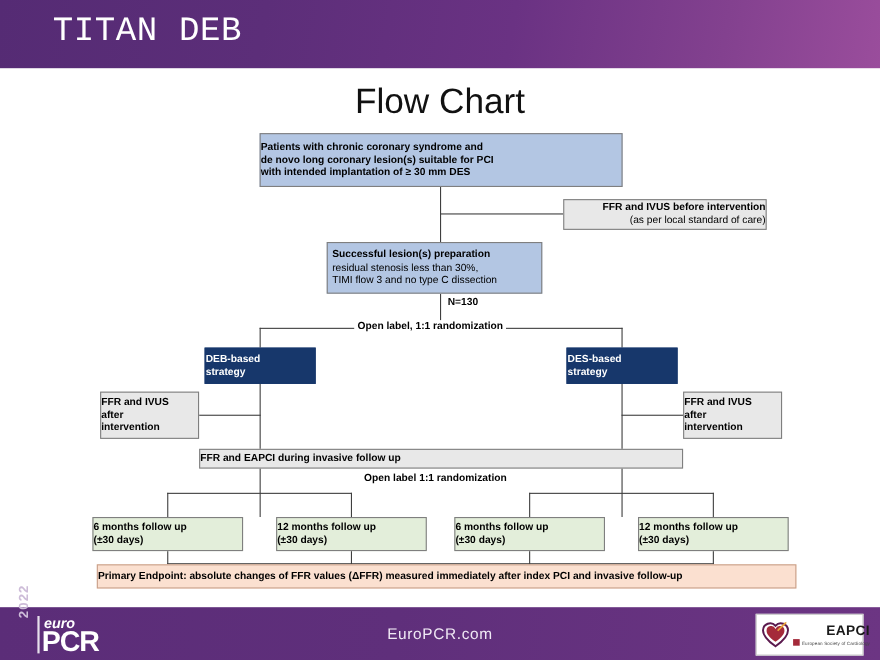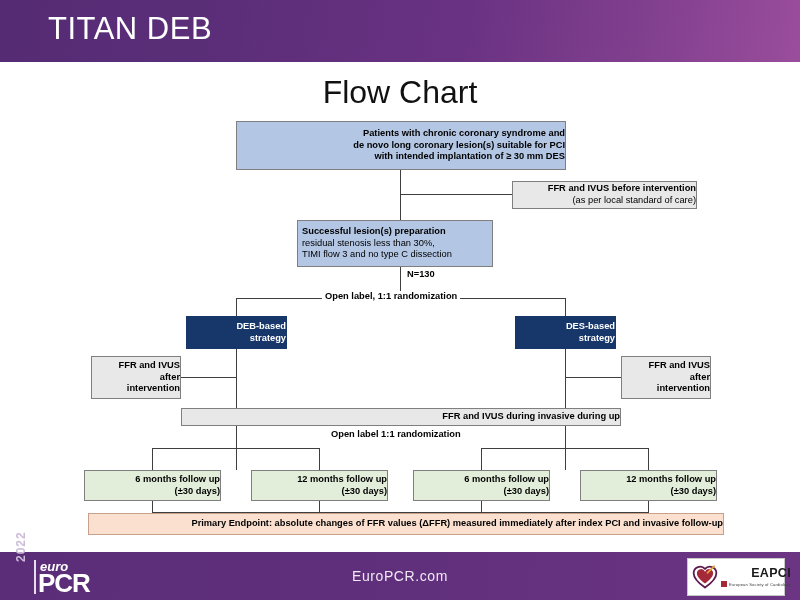--- a/index.html
+++ b/index.html
@@ -29,21 +29,21 @@
     background: linear-gradient(100deg, #552b74 0%, #5c2e79 30%, #6a3283 58%, #83418f 82%, #9a4d9c 100%);
   }
   #header-title {
     position: absolute;
     left: 48px;
     top: 11px;
     font-size: 31px;
     letter-spacing: 0.5px;
     color: #ffffff;
     font-weight: 400;
-    font-family: Liberation Sans, sans-serif;
+    font-family: Liberation Mono, monospace;
   }
 
   
   #chart-title {
     position: absolute;
     left: 0; top: 74px;
     width: 800px;
     text-align: center;
     font-size: 32px;
     font-weight: 400;
@@ -57,21 +57,21 @@
     box-sizing: border-box;
     display: flex;
     flex-direction: column;
     justify-content: center;
     font-size: 9.3px;
     line-height: 11.6px;
     color: #000000;
     z-index: 3;
   }
   .node .ln { display: block; }
-  .node.center { text-align: center; align-items: flex-end; }
+  .node.center { text-align: center; align-items: flex-start; }
   .node.left   { text-align: left; align-items: flex-start; }
   .bold { font-weight: bold; }
 
   .blue {
     background: #b3c6e3;
     border: 1px solid #7f7f7f;
   }
   .navy {
     background: #17376b;
     border: 1px solid #17376b;
@@ -291,21 +291,21 @@
     <span class="ln bold">intervention</span>
   </div>
 
   <div class="node grey center" style="left:621px; top:356px; width:90px; height:43px;">
     <span class="ln bold">FFR and IVUS</span>
     <span class="ln bold">after</span>
     <span class="ln bold">intervention</span>
   </div>
 
   <div class="node grey center" style="left:181px; top:408px; width:440px; height:18px;">
-    <span class="ln bold">FFR and IVUS during invasive during up</span>
+    <span class="ln bold">FFR and EAPCI during invasive follow up</span>
   </div>
 
   <div class="caption" style="left:328px; top:429px;">Open label 1:1 randomization</div>
 
   <div class="node green center" style="left:84px; top:470px; width:137px; height:31px;">
     <span class="ln bold">6 months follow up</span>
     <span class="ln bold">(±30 days)</span>
   </div>
 
   <div class="node green center" style="left:251px; top:470px; width:137px; height:31px;">

